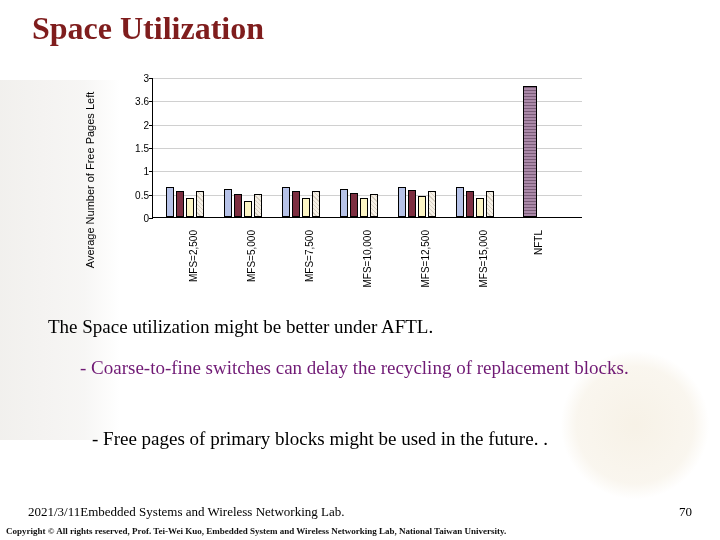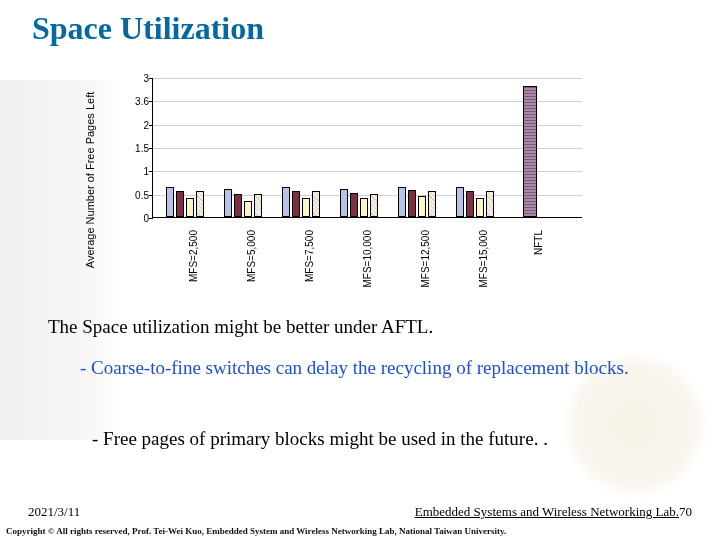--- a/index.html
+++ b/index.html
@@ -27,21 +27,21 @@
     height: 150px;
     border-radius: 50%;
     background: radial-gradient(circle, rgba(210,180,120,0.18) 0%, rgba(210,180,120,0.12) 55%, rgba(255,255,255,0) 70%);
   }
   .title {
     position: absolute;
     top: 10px;
     left: 32px;
     font-size: 32px;
     font-weight: bold;
-    color: #0369a1;
+    color: #7f1d1d;
   }
   .chart-wrap {
     position: absolute;
     top: 70px;
     left: 120px;
     width: 480px;
     height: 220px;
   }
   .ylabel {
     position: absolute;
@@ -126,21 +126,21 @@
     font-size: 19px;
     color: #000;
     font-family: Liberation Serif, serif;
   }
   .desc2 {
     position: absolute;
     top: 356px;
     left: 80px;
     right: 40px;
     font-size: 19px;
-    color: #1d4ed8;
+    color: #701a75;
     line-height: 1.25;
   }
   .desc3 {
     position: absolute;
     top: 428px;
     left: 92px;
     right: 20px;
     font-size: 19px;
     color: #000;
   }
@@ -148,21 +148,21 @@
     position: absolute;
     bottom: 20px;
     left: 0;
     width: 100%;
     padding: 0 28px;
     display: flex;
     justify-content: space-between;
     font-size: 13px;
     color: #000;
   }
-  .footer .mid { flex:1; text-align:right;text-decoration:underline; }
+  .footer .mid { flex:1; text-align:left; }
   .copyright {
     position: absolute;
     bottom: 4px;
     left: 6px;
     font-size: 9px;
     font-weight: bold;
     color: #111;
   }
   
   .fill-st64 { background: #b6c2e8; }

